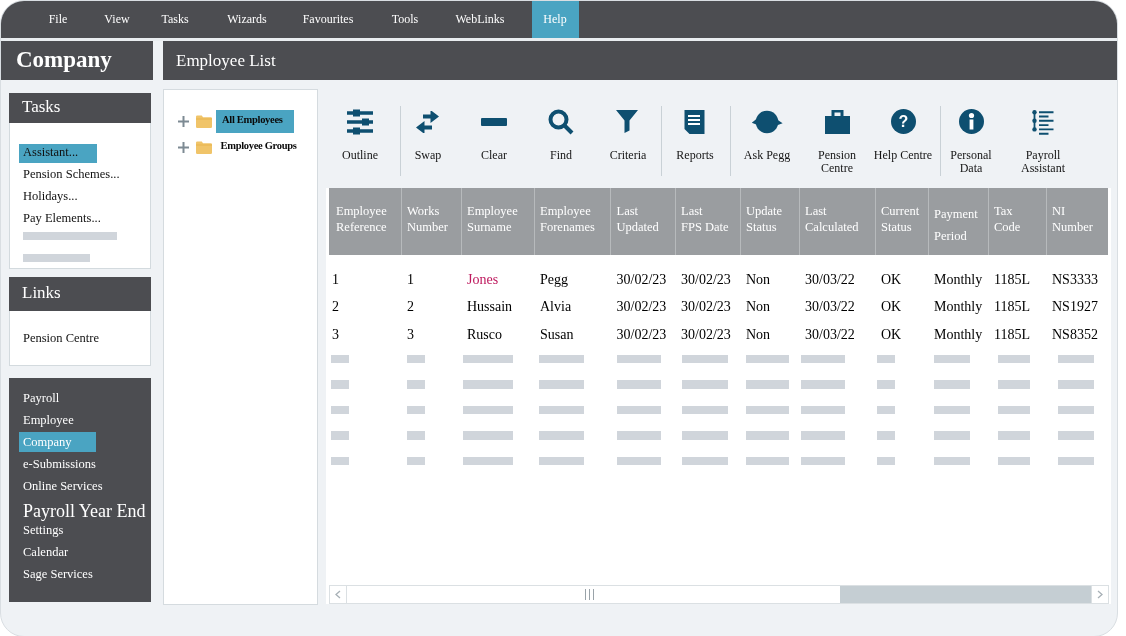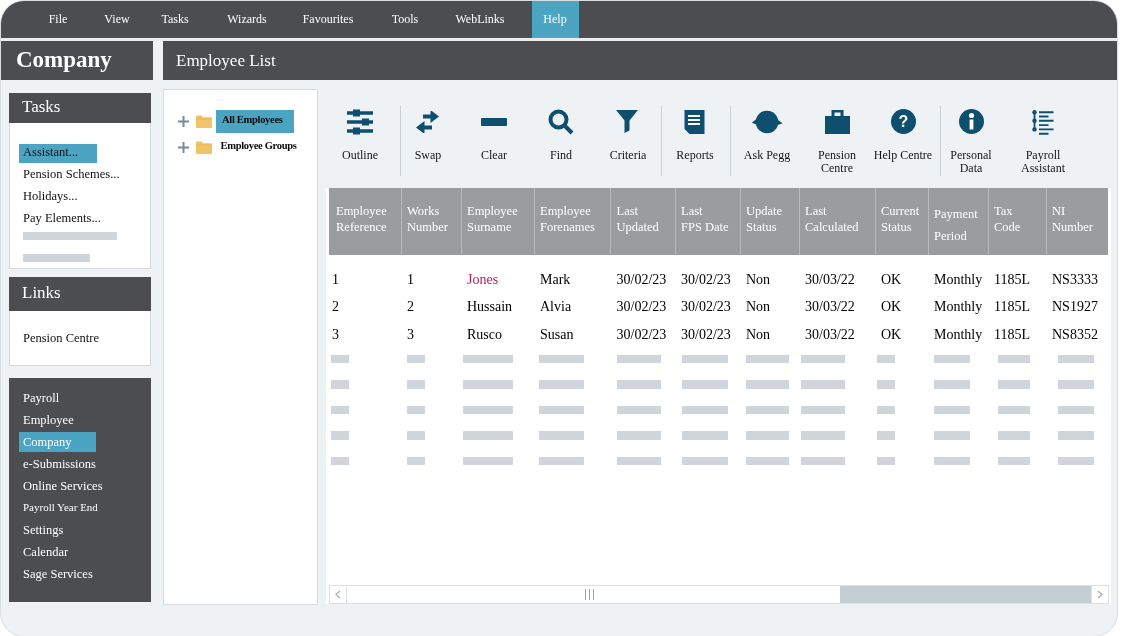--- a/index.html
+++ b/index.html
@@ -41,21 +41,21 @@
 <span class="ab wt" style="left:21px;top:282px;font-size:17px">Links</span>
 <div class="ab" style="left:8px;top:310px;width:142px;height:55px;background:#fff;border:1px solid #d3dade;border-top:none"></div>
 <span class="ab" style="left:22px;top:330px;font-size:12.5px;color:#111">Pension Centre</span>
 <div class="ab dk" style="left:8px;top:377px;width:142px;height:224px"></div>
 <div class="ab" style="left:18px;top:431px;width:77px;height:20px;background:#4aa4c2"></div>
 <span class="ab wt" style="left:22px;top:390px;font-size:12.5px">Payroll</span>
 <span class="ab wt" style="left:22px;top:412px;font-size:12.5px">Employee</span>
 <span class="ab wt" style="left:22px;top:434px;font-size:12.5px">Company</span>
 <span class="ab wt" style="left:22px;top:456px;font-size:12.5px">e-Submissions</span>
 <span class="ab wt" style="left:22px;top:478px;font-size:12.5px">Online Services</span>
-<span class="ab wt" style="left:22px;top:500px;font-size:11px">Payroll Year End</span>
+<span class="ab wt" style="left:22px;top:500px;font-size:18px">Payroll Year End</span>
 <span class="ab wt" style="left:22px;top:522px;font-size:12.5px">Settings</span>
 <span class="ab wt" style="left:22px;top:544px;font-size:12.5px">Calendar</span>
 <span class="ab wt" style="left:22px;top:566px;font-size:12.5px">Sage Services</span>
 <div class="ab" style="left:162px;top:88px;width:155px;height:516px;background:#fff;border:1px solid #d5dbdf"></div>
 <div class="ab" style="left:177px;top:114px">
       <svg width="11" height="13" viewBox="0 0 11 13">
         <path d="M5.5 1v11M0 6.5h11" stroke="#7d8a93" stroke-width="2"></path>
       </svg>
     </div>
 <div class="ab" style="left:195px;top:114px">
@@ -196,21 +196,21 @@
 <div class="ab wt" style="left:880px;top:202px;font-size:12.5px;line-height:16px">Current<br>Status</div>
 <div class="ab" style="left:926.5px;top:187px;width:1px;height:67px;background:#b7babc"></div>
 <div class="ab wt" style="left:933px;top:202px;font-size:12.5px;line-height:22px">Payment<br>Period</div>
 <div class="ab" style="left:986.5px;top:187px;width:1px;height:67px;background:#b7babc"></div>
 <div class="ab wt" style="left:993px;top:202px;font-size:12.5px;line-height:16px">Tax<br>Code</div>
 <div class="ab" style="left:1044.5px;top:187px;width:1px;height:67px;background:#b7babc"></div>
 <div class="ab wt" style="left:1051px;top:202px;font-size:12.5px;line-height:16px">NI<br>Number</div>
 <span class="ab" style="left:331px;top:271px;font-size:14px;color:#000">1</span>
 <span class="ab" style="left:406px;top:271px;font-size:14px;color:#000">1</span>
 <span class="ab" style="left:466px;top:271px;font-size:14px;color:#be185d">Jones</span>
-<span class="ab" style="left:539px;top:271px;font-size:14px;color:#000">Mark</span>
+<span class="ab" style="left:539px;top:271px;font-size:14px;color:#000">Pegg</span>
 <span class="ab" style="left:615.5px;top:271px;font-size:14px;color:#000">30/02/23</span>
 <span class="ab" style="left:680px;top:271px;font-size:14px;color:#000">30/02/23</span>
 <span class="ab" style="left:745px;top:271px;font-size:14px;color:#000">Non</span>
 <span class="ab" style="left:804px;top:271px;font-size:14px;color:#000">30/03/22</span>
 <span class="ab" style="left:880px;top:271px;font-size:14px;color:#000">OK</span>
 <span class="ab" style="left:933px;top:271px;font-size:14px;color:#000">Monthly</span>
 <span class="ab" style="left:993px;top:271px;font-size:14px;color:#000">1185L</span>
 <span class="ab" style="left:1051px;top:271px;font-size:14px;color:#000">NS3333</span>
 <span class="ab" style="left:331px;top:298px;font-size:14px;color:#000">2</span>
 <span class="ab" style="left:406px;top:298px;font-size:14px;color:#000">2</span>

